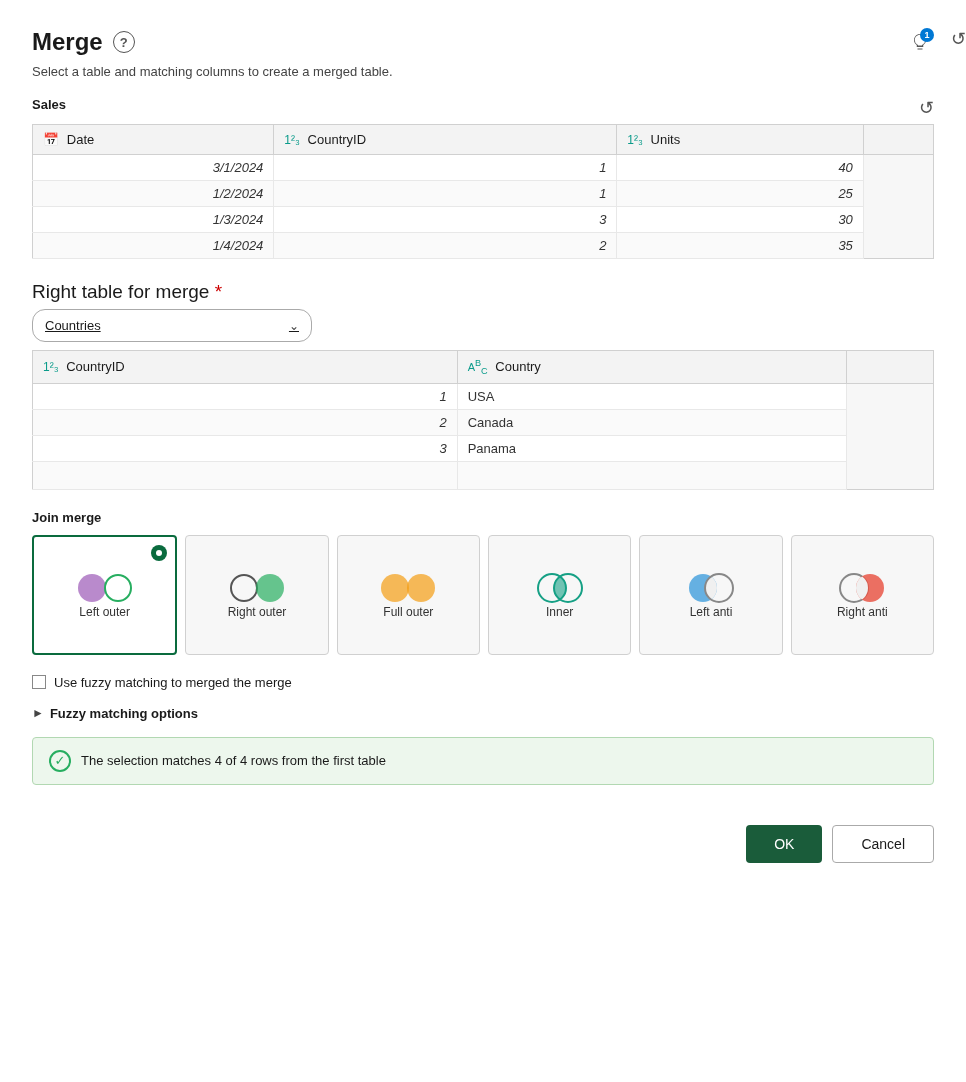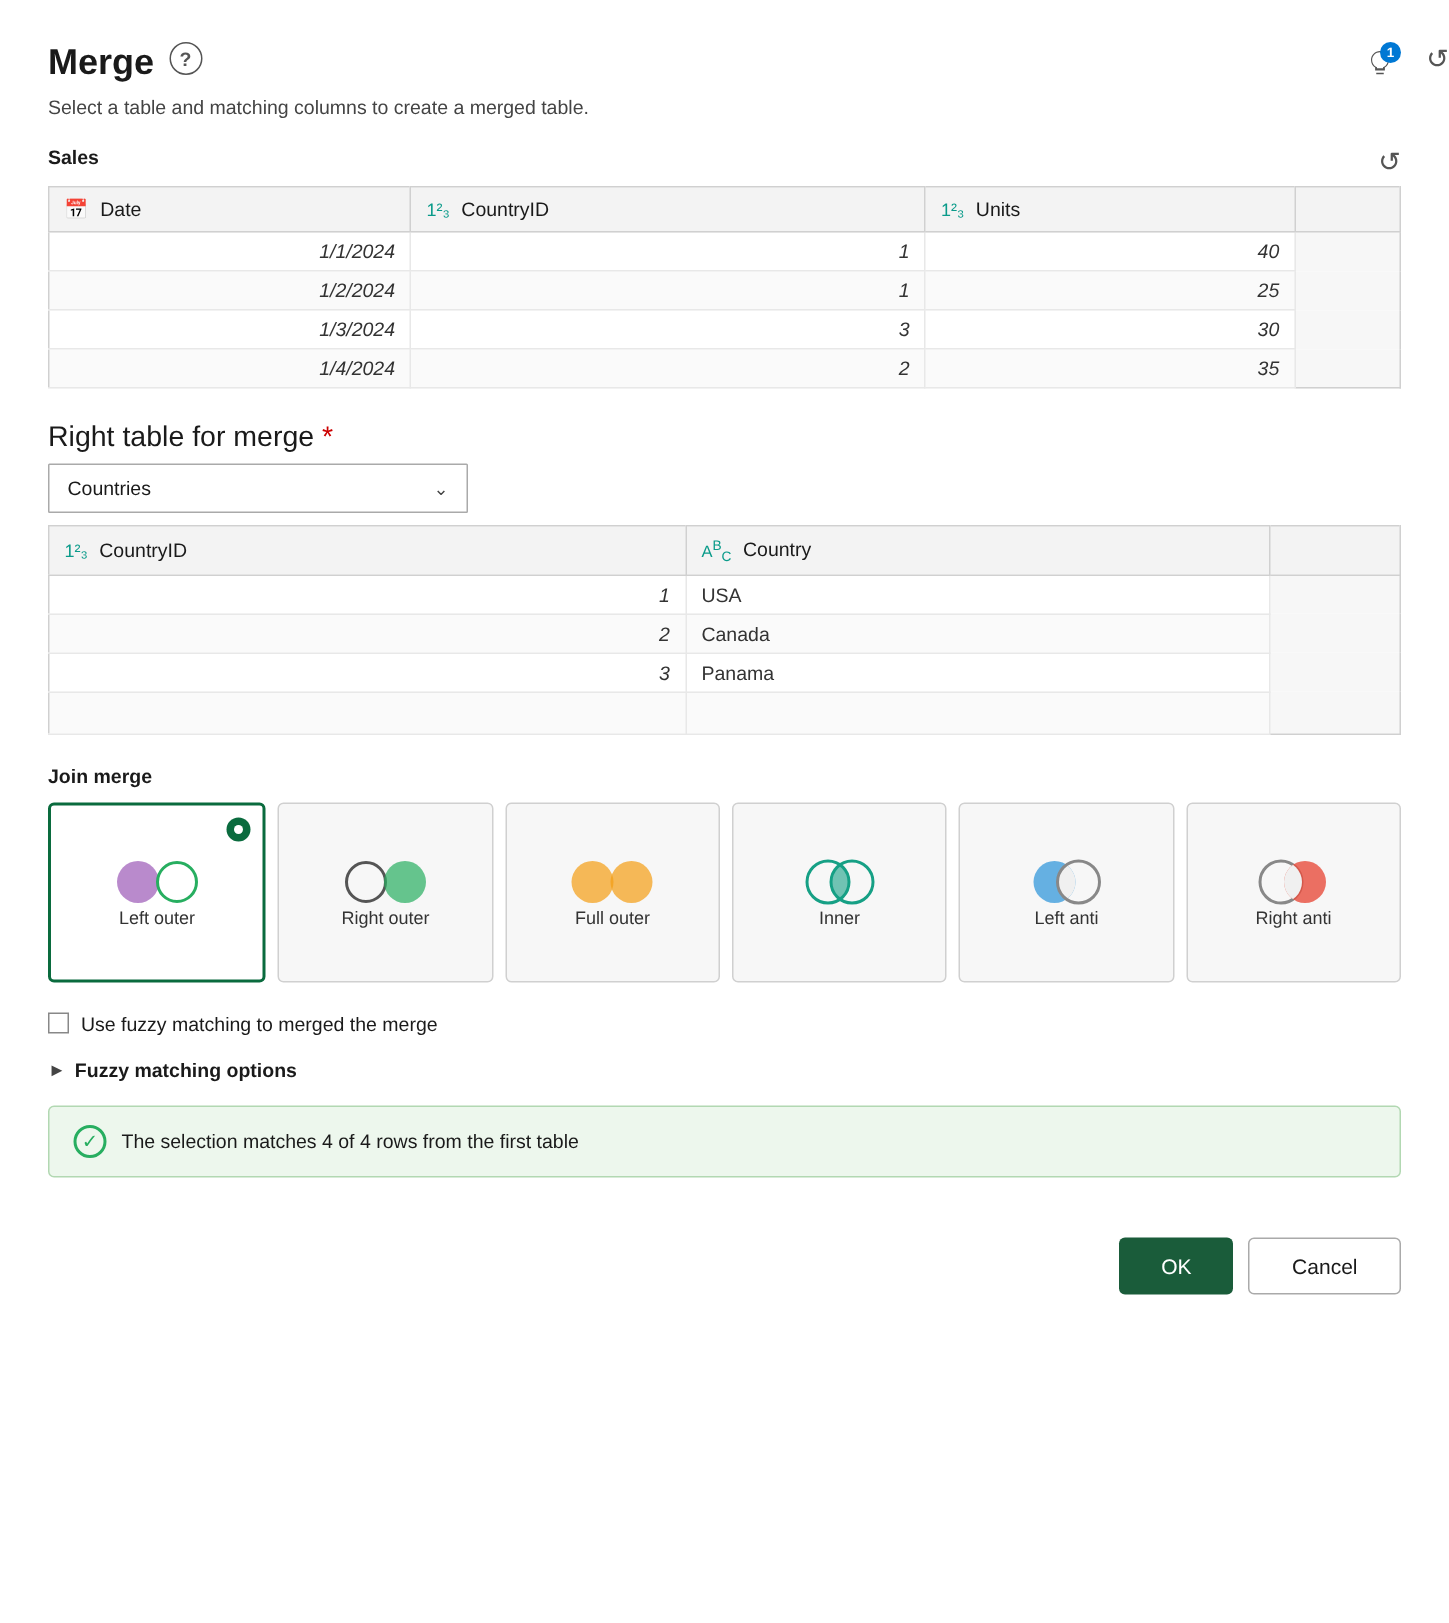--- a/index.html
+++ b/index.html
@@ -15,21 +15,21 @@
 
     .header-row {
       display: flex;
       align-items: center;
       justify-content: space-between;
       margin-bottom: 8px;
     }
 
     .title-area {
       display: flex;
-      align-items: flex-start;
+      align-items: center;
       gap: 10px;
     }
 
     .page-title {
       font-size: 24px;
       font-weight: 600;
       color: #1a1a1a;
     }
 
     .help-icon {
@@ -177,27 +177,28 @@
     }
 
     .required-star {
       color: #c00;
     }
 
     .dropdown {
       width: 280px;
       padding: 8px 12px;
       border: 1px solid #aaa;
-      border-radius: 1px;
+      border-radius: 13px;
       background: #fff;
       font-size: 13px;
       display: flex;
       align-items: center;
       justify-content: space-between;
       cursor: pointer;
+      text-decoration: underline;
     }
 
     .dropdown-chevron {
       font-size: 12px;
       color: #444;
     }
 
     .join-kind-section {
       margin-bottom: 20px;
     }
@@ -433,21 +434,21 @@
         </th>
         <th>
           <span class="col-type">1²₃</span>
           <span>Units</span>
         </th>
         <th class="empty-col-header"></th>
       </tr>
     </thead>
     <tbody>
       <tr>
-        <td>1/1/2024</td>
+        <td>3/1/2024</td>
         <td>1</td>
         <td>40</td>
         <td class="empty-col"></td>
       </tr>
       <tr>
         <td>1/2/2024</td>
         <td>1</td>
         <td>25</td>
         <td class="empty-col"></td>
       </tr>

